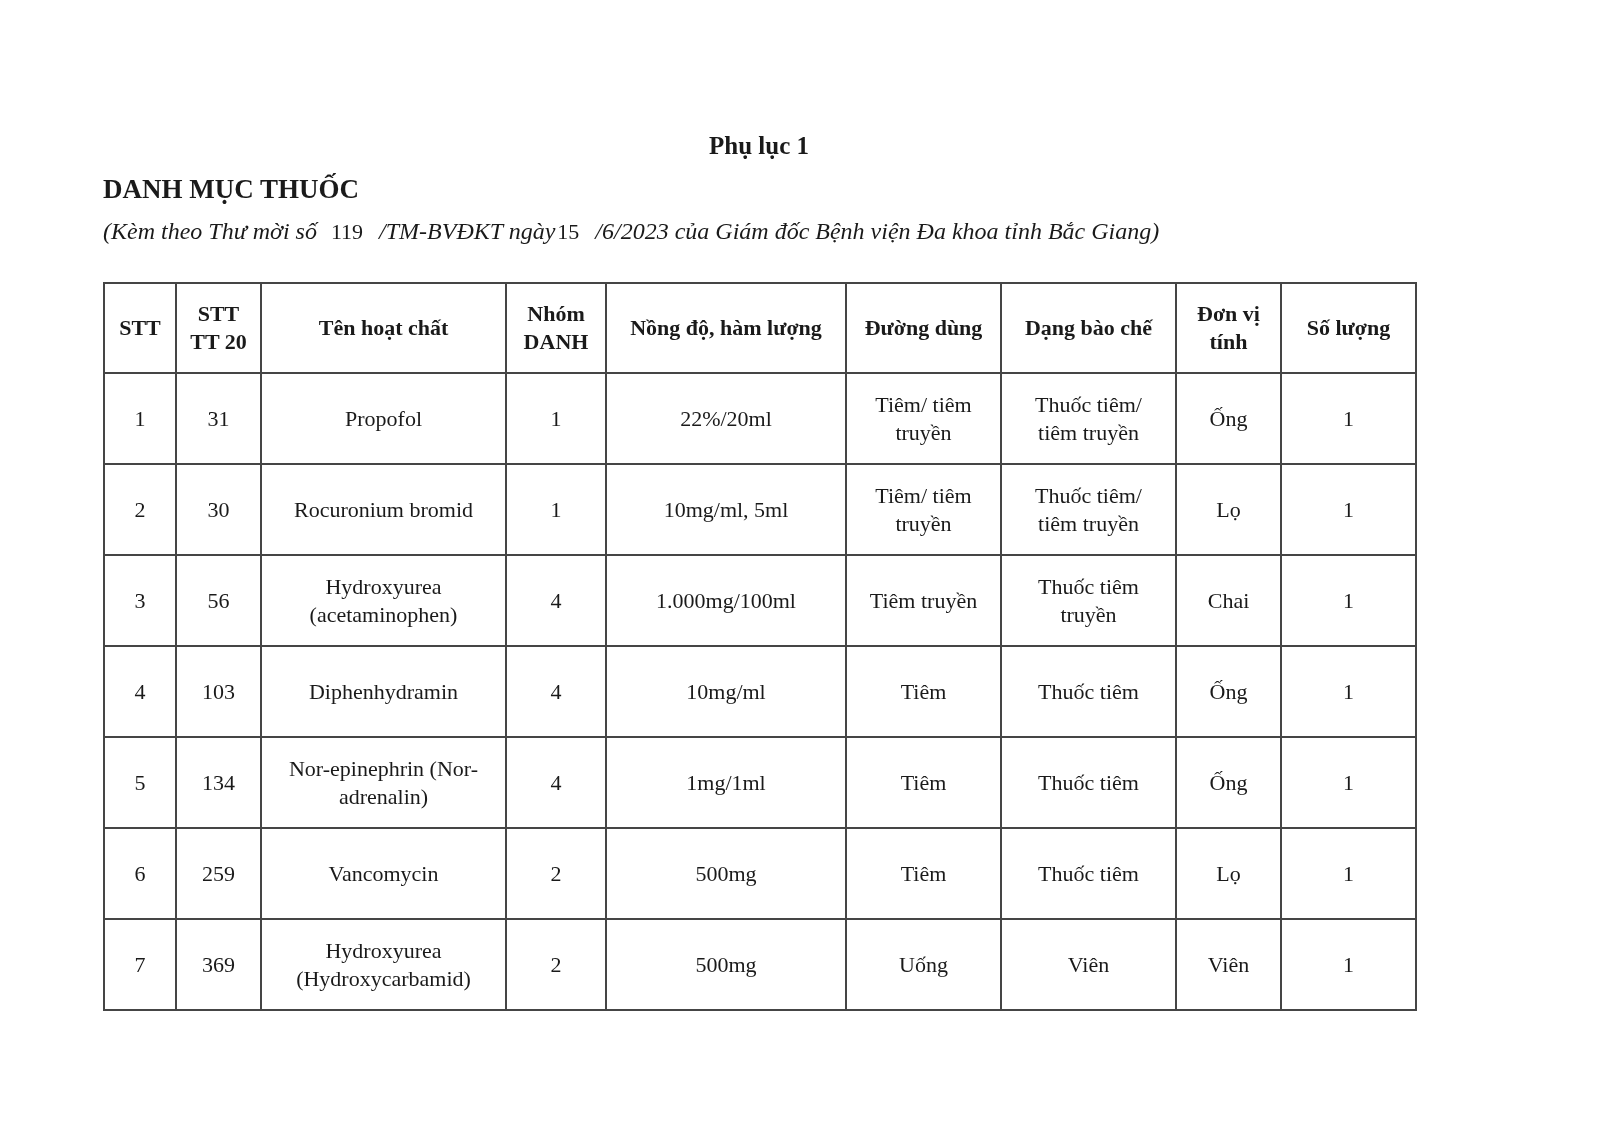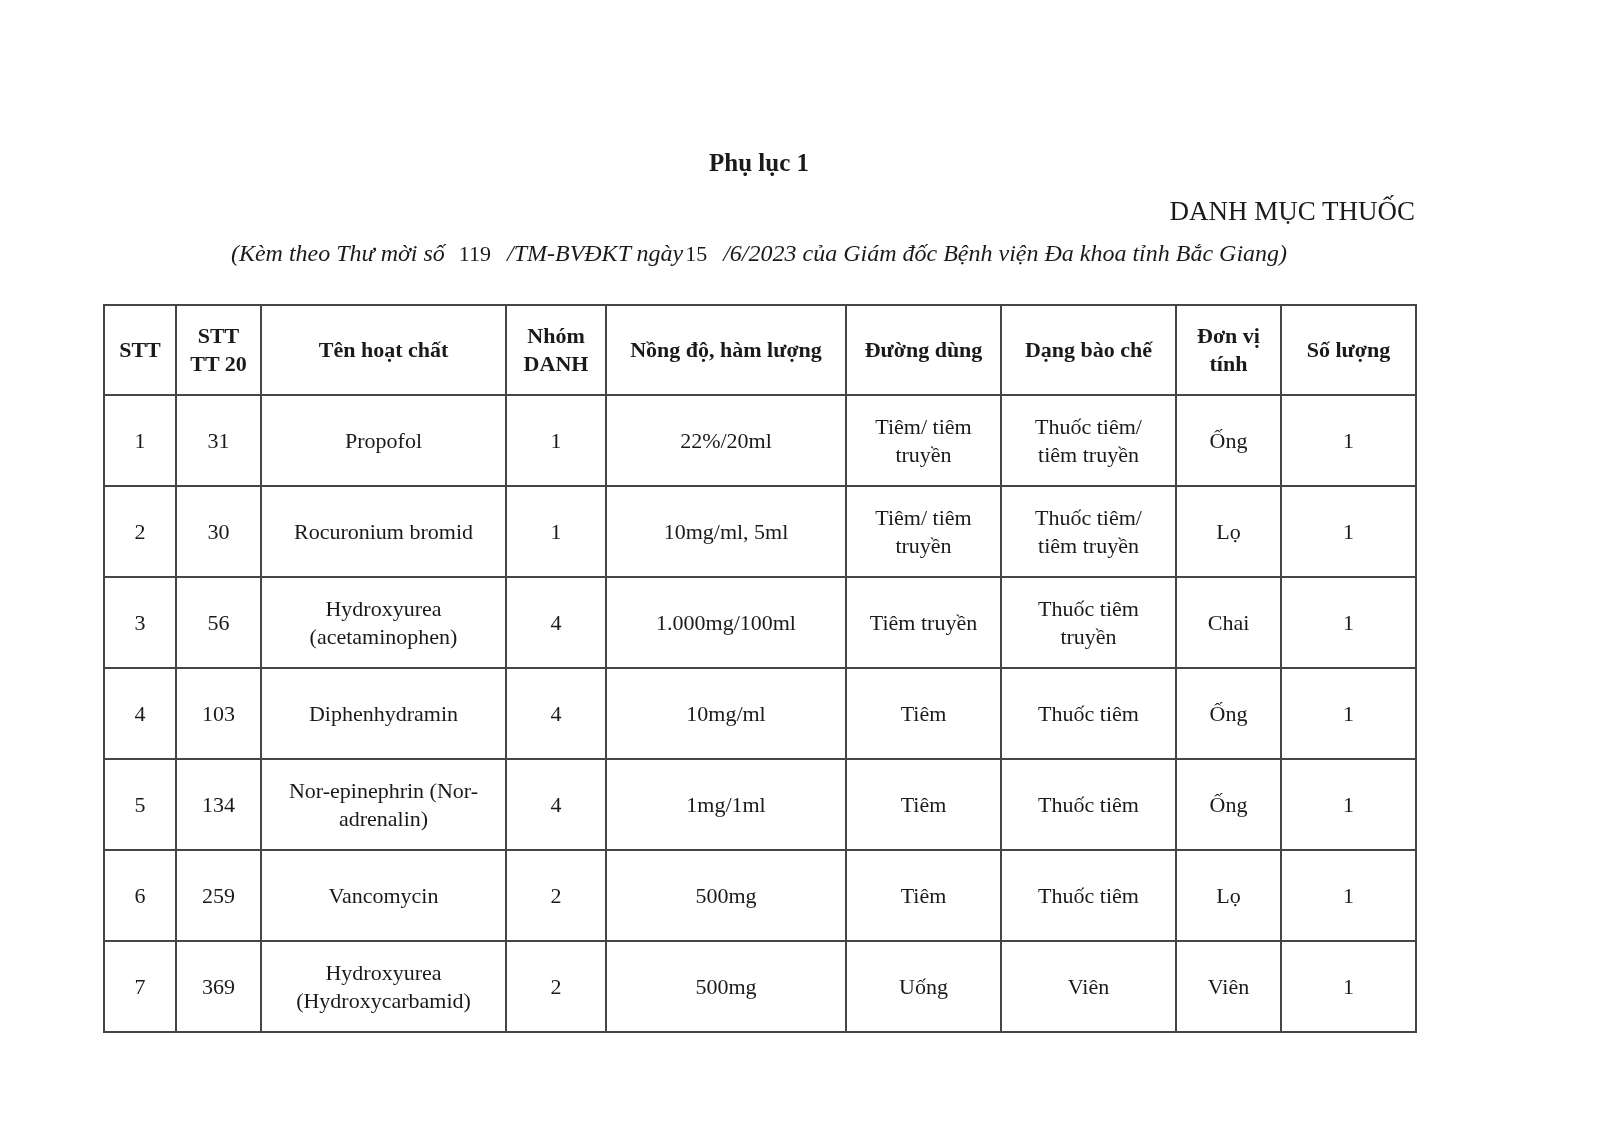--- a/index.html
+++ b/index.html
@@ -13,36 +13,36 @@
     overflow: hidden;
     font-family: "Liberation Serif", "DejaVu Serif", serif;
     color: #1a1a1a;
   }
   .page {
     width: 1312px;
     margin-left: 103px;
     padding-top: 131px;
   }
   .appendix-title {
-    margin: 17px;
+    margin: 0;
     text-align: center;
     font-size: 25px;
     font-weight: bold;
     line-height: 1.2;
   }
   .doc-title {
     margin: 12px 0 0 0;
-    text-align: right;
+    text-align: left;
     font-size: 27px;
-    font-weight: normal;
+    font-weight: bold;
     line-height: 1.2;
   }
   .doc-note {
     margin: 12px 0 0 0;
-    text-align: center;
+    text-align: left;
     font-size: 24px;
     font-style: italic;
     line-height: 1.2;
     white-space: nowrap;
   }
   .doc-note .num {
     font-style: normal;
     font-size: 22px;
   }
   .doc-note .num1 { margin: 0 16px 0 14px; }

